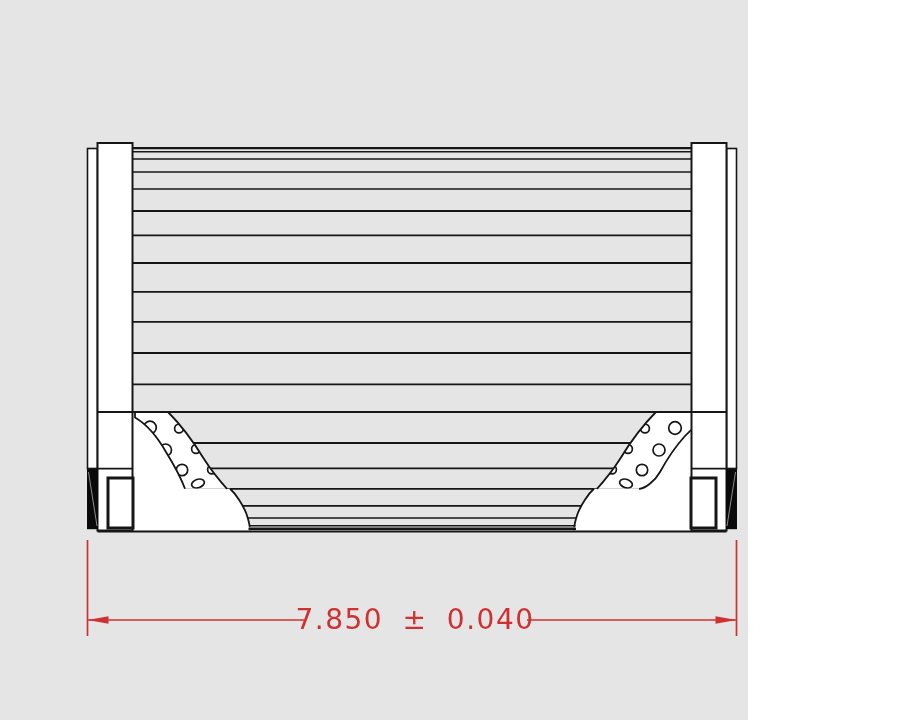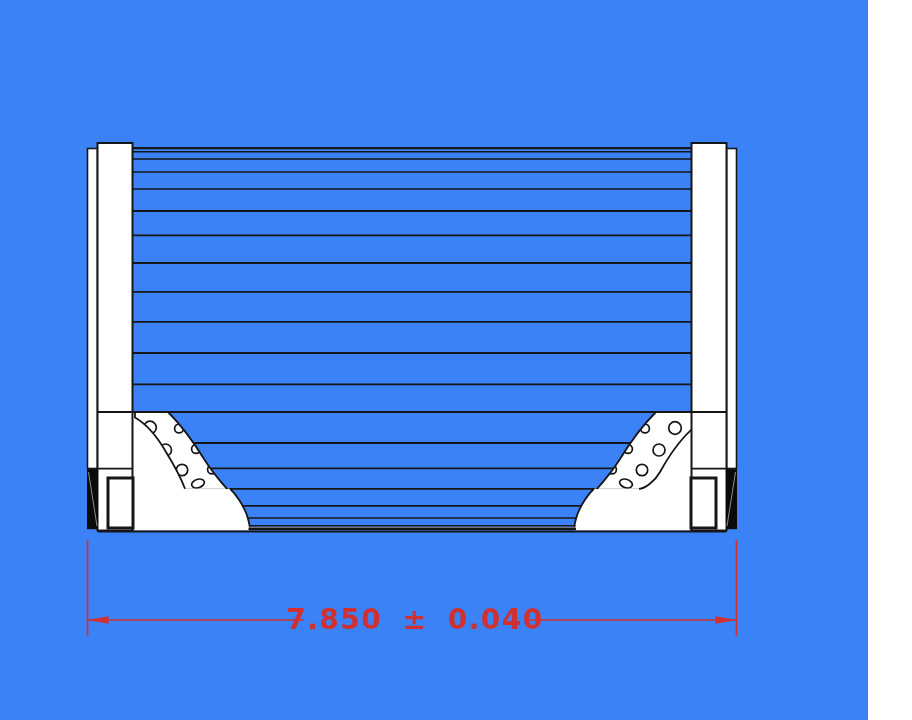--- a/index.html
+++ b/index.html
@@ -1,22 +1,21 @@
 <!DOCTYPE html>
 <html><head>
 <meta charset="utf-8">
 <style>
   html,body{margin:0;padding:0;background:#ffffff;}
   .viewport{
     position:relative;
-    width:868px;height:720px;
-    background:#3b82f6;
+    width:748px;height:720px;
+    background:#e5e5e5;
     overflow:hidden;
     font-family:"DejaVu Sans", sans-serif;
-    font-weight:bold;
   }
   svg{display:block;}
   text.dim{
     font-family:"DejaVu Sans", sans-serif;
     font-size:28px;
     letter-spacing:1.5px;
     word-spacing:9px;
   }
 </style>
 </head>

